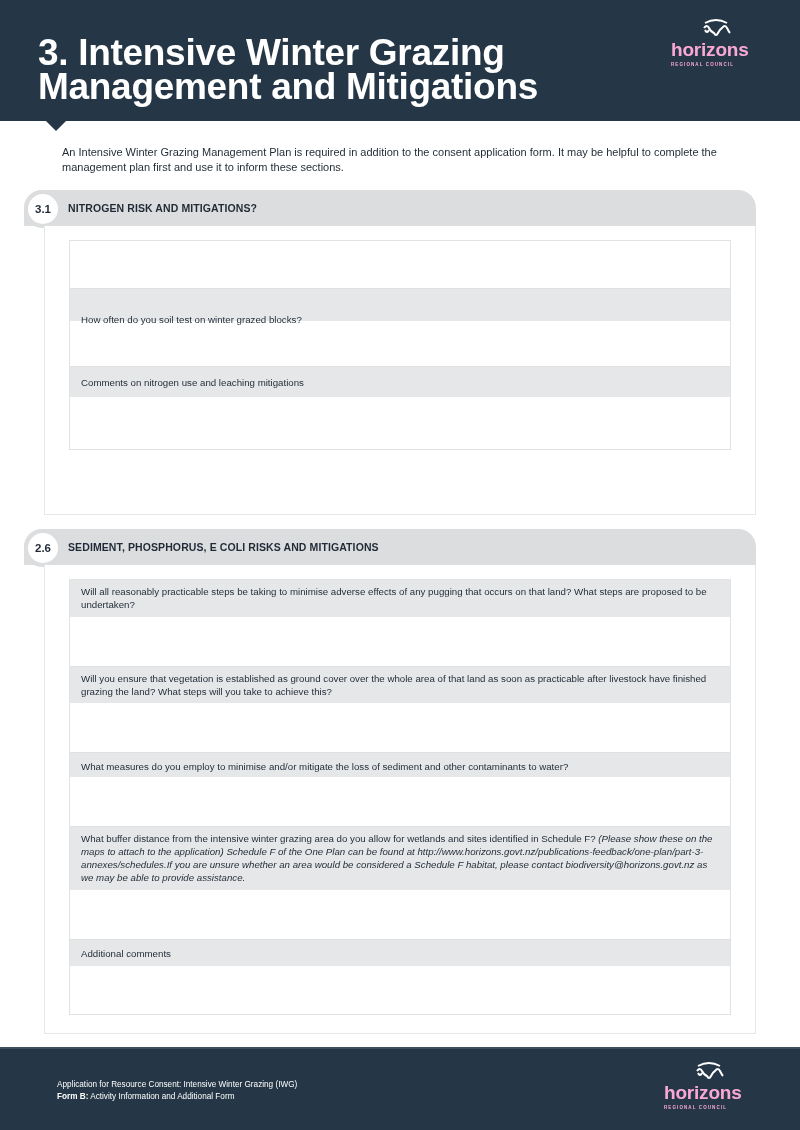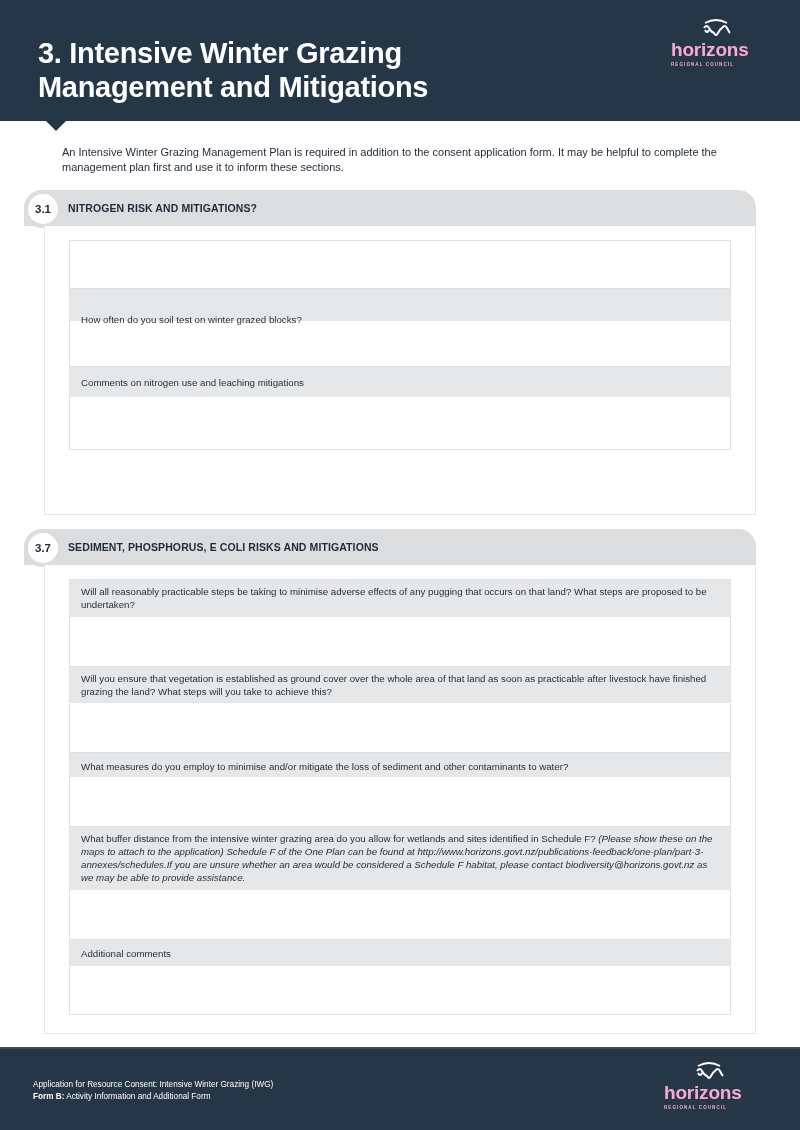--- a/index.html
+++ b/index.html
@@ -1,20 +1,20 @@
 <!DOCTYPE html>
 <html><head>
 <meta charset="utf-8">
 <style>
   * { box-sizing: border-box; margin: 0; padding: 0; }
   html, body { width: 800px; height: 1130px; background: #ffffff; overflow: hidden; }
   body { position: relative; font-family: "Liberation Sans", sans-serif; color: #1f2a36; }
 
   .header { position: absolute; left: 0; top: 0; width: 800px; height: 121px; background: #253746; }
-  .header-title { position: absolute; left: 38px; top: 36px; color: #ffffff; font-family: "Liberation Sans", sans-serif; font-weight: bold; font-size: 29px; line-height: 34px; letter-spacing: -0.3px; }
+  .header-title { position: absolute; left: 38px; top: 36px; color: #ffffff; font-family: "Liberation Sans", sans-serif; font-weight: bold; font-size: 37px; line-height: 34px; letter-spacing: -0.3px; }
   .header-pointer { position: absolute; left: 46px; top: 121px; width: 0; height: 0; border-left: 10px solid transparent; border-right: 10px solid transparent; border-top: 10px solid #253746; }
 
   .logo { position: absolute; width: 90px; text-align: left; color: #f9a8d4; }
   .logo svg { display: block; margin: 0 auto; }
   .logo-word { font-family: "Liberation Sans", sans-serif; font-weight: bold; font-size: 19px; line-height: 20px; letter-spacing: -0.2px; }
   .logo-sub { font-family: "Liberation Sans", sans-serif; font-weight: bold; font-size: 4.5px; letter-spacing: 1.1px; margin-top: 2px; }
 
   .intro { position: absolute; left: 62px; top: 145px; width: 700px; font-size: 11px; line-height: 15px; color: #1f2a36; }
 
   .section { position: absolute; left: 24px; width: 732px; }
@@ -23,21 +23,21 @@
   .section-title { position: absolute; left: 44px; top: 12px; font-weight: bold; font-size: 10.5px; letter-spacing: 0.1px; color: #1f2a36; }
   .section-body { position: relative; margin-left: 20px; border: 1px solid #e6e7e8; border-top: none; padding: 14px 24px 20px 24px; background: #ffffff; }
 
   .qtable { border: 1px solid #e1e2e4; }
   .qrow-label { background: #e6e7e9; padding: 8px 11px; font-size: 9.7px; line-height: 13px; color: #1f2a36; border-top: 1px solid #dfe0e2; }
   .qrow-label:first-child { border-top: none; }
   .qrow-label i { font-style: italic; }
   .qrow-answer { background: #ffffff; width: 100%; border: none; display: block; resize: none; font-family: "Liberation Sans", sans-serif; font-size: 10px; padding: 4px 8px; outline: none; }
 
   .footer { position: absolute; left: 0; top: 1047px; width: 800px; height: 83px; background: #253746; border-top: 2px solid #3d4d5c; }
-  .footer-text { position: absolute; left: 33px; top: 30px; color: #ffffff; font-size: 8.2px; line-height: 12px; }
+  .footer-text { position: absolute; left: 57px; top: 30px; color: #ffffff; font-size: 8.2px; line-height: 12px; }
   .footer-text b { font-weight: bold; }
 </style>
 </head>
 <body>
 
 <div class="header">
   <div class="header-title">
     <div>3. Intensive Winter Grazing</div>
     <div>Management and Mitigations</div>
   </div>
@@ -70,21 +70,21 @@
       <div class="qrow-label" style="height:31px; padding-top:9px;">
         <div>Comments on nitrogen use and leaching mitigations</div>
       </div>
       <textarea class="qrow-answer" style="height: 52px;"></textarea>
     </div>
   </div>
 </div>
 
 <div class="section" style="top:529px;">
   <div class="section-head">
-    <div class="section-num">3.7</div>
+    <div class="section-num">2.6</div>
     <div class="section-title">SEDIMENT, PHOSPHORUS, E COLI RISKS AND MITIGATIONS</div>
   </div>
   <div class="section-body" style="height:469px;">
     <div class="qtable">
       <div class="qrow-label" style="height:37px; padding-top:5px;">
         <div>Will all reasonably practicable steps be taking to minimise adverse effects of any pugging that occurs on that land? What steps are proposed to be undertaken?</div>
       </div>
       <textarea class="qrow-answer" style="height: 49px;"></textarea>
       <div class="qrow-label" style="height:37px; padding-top:5px;">
         <div>Will you ensure that vegetation is established as ground cover over the whole area of that land as soon as practicable after livestock have finished grazing the land? What steps will you take to achieve this?</div>

